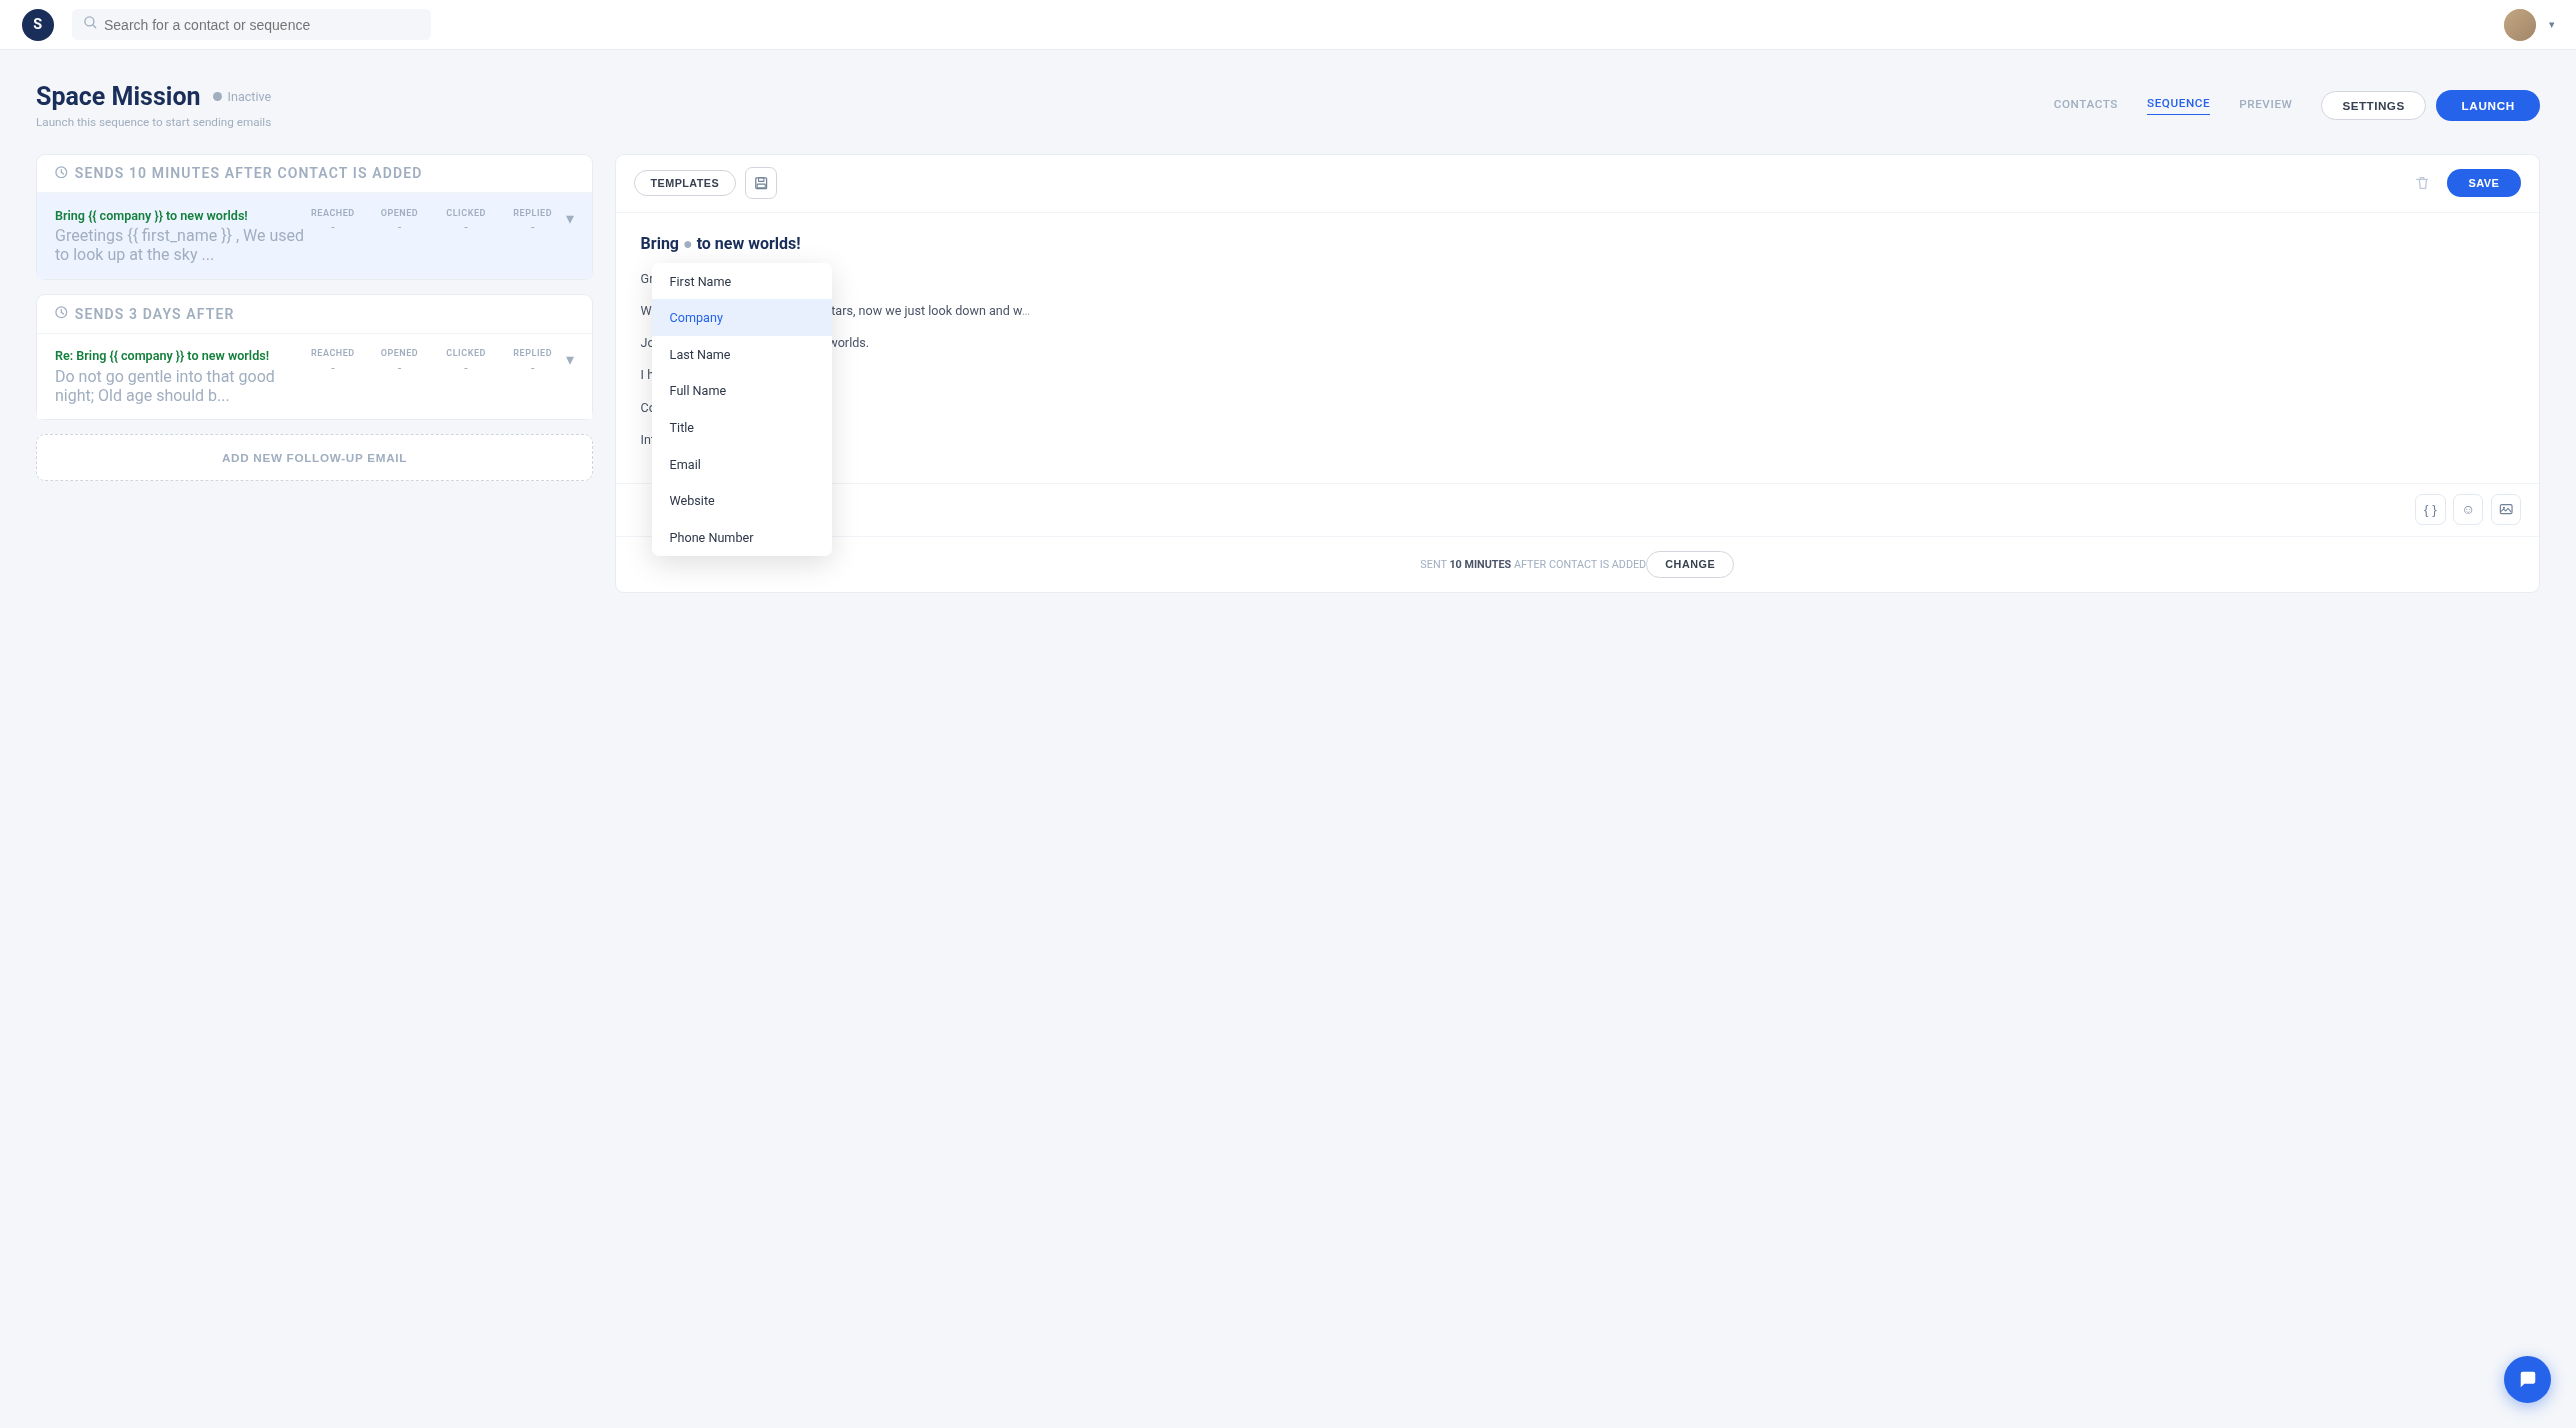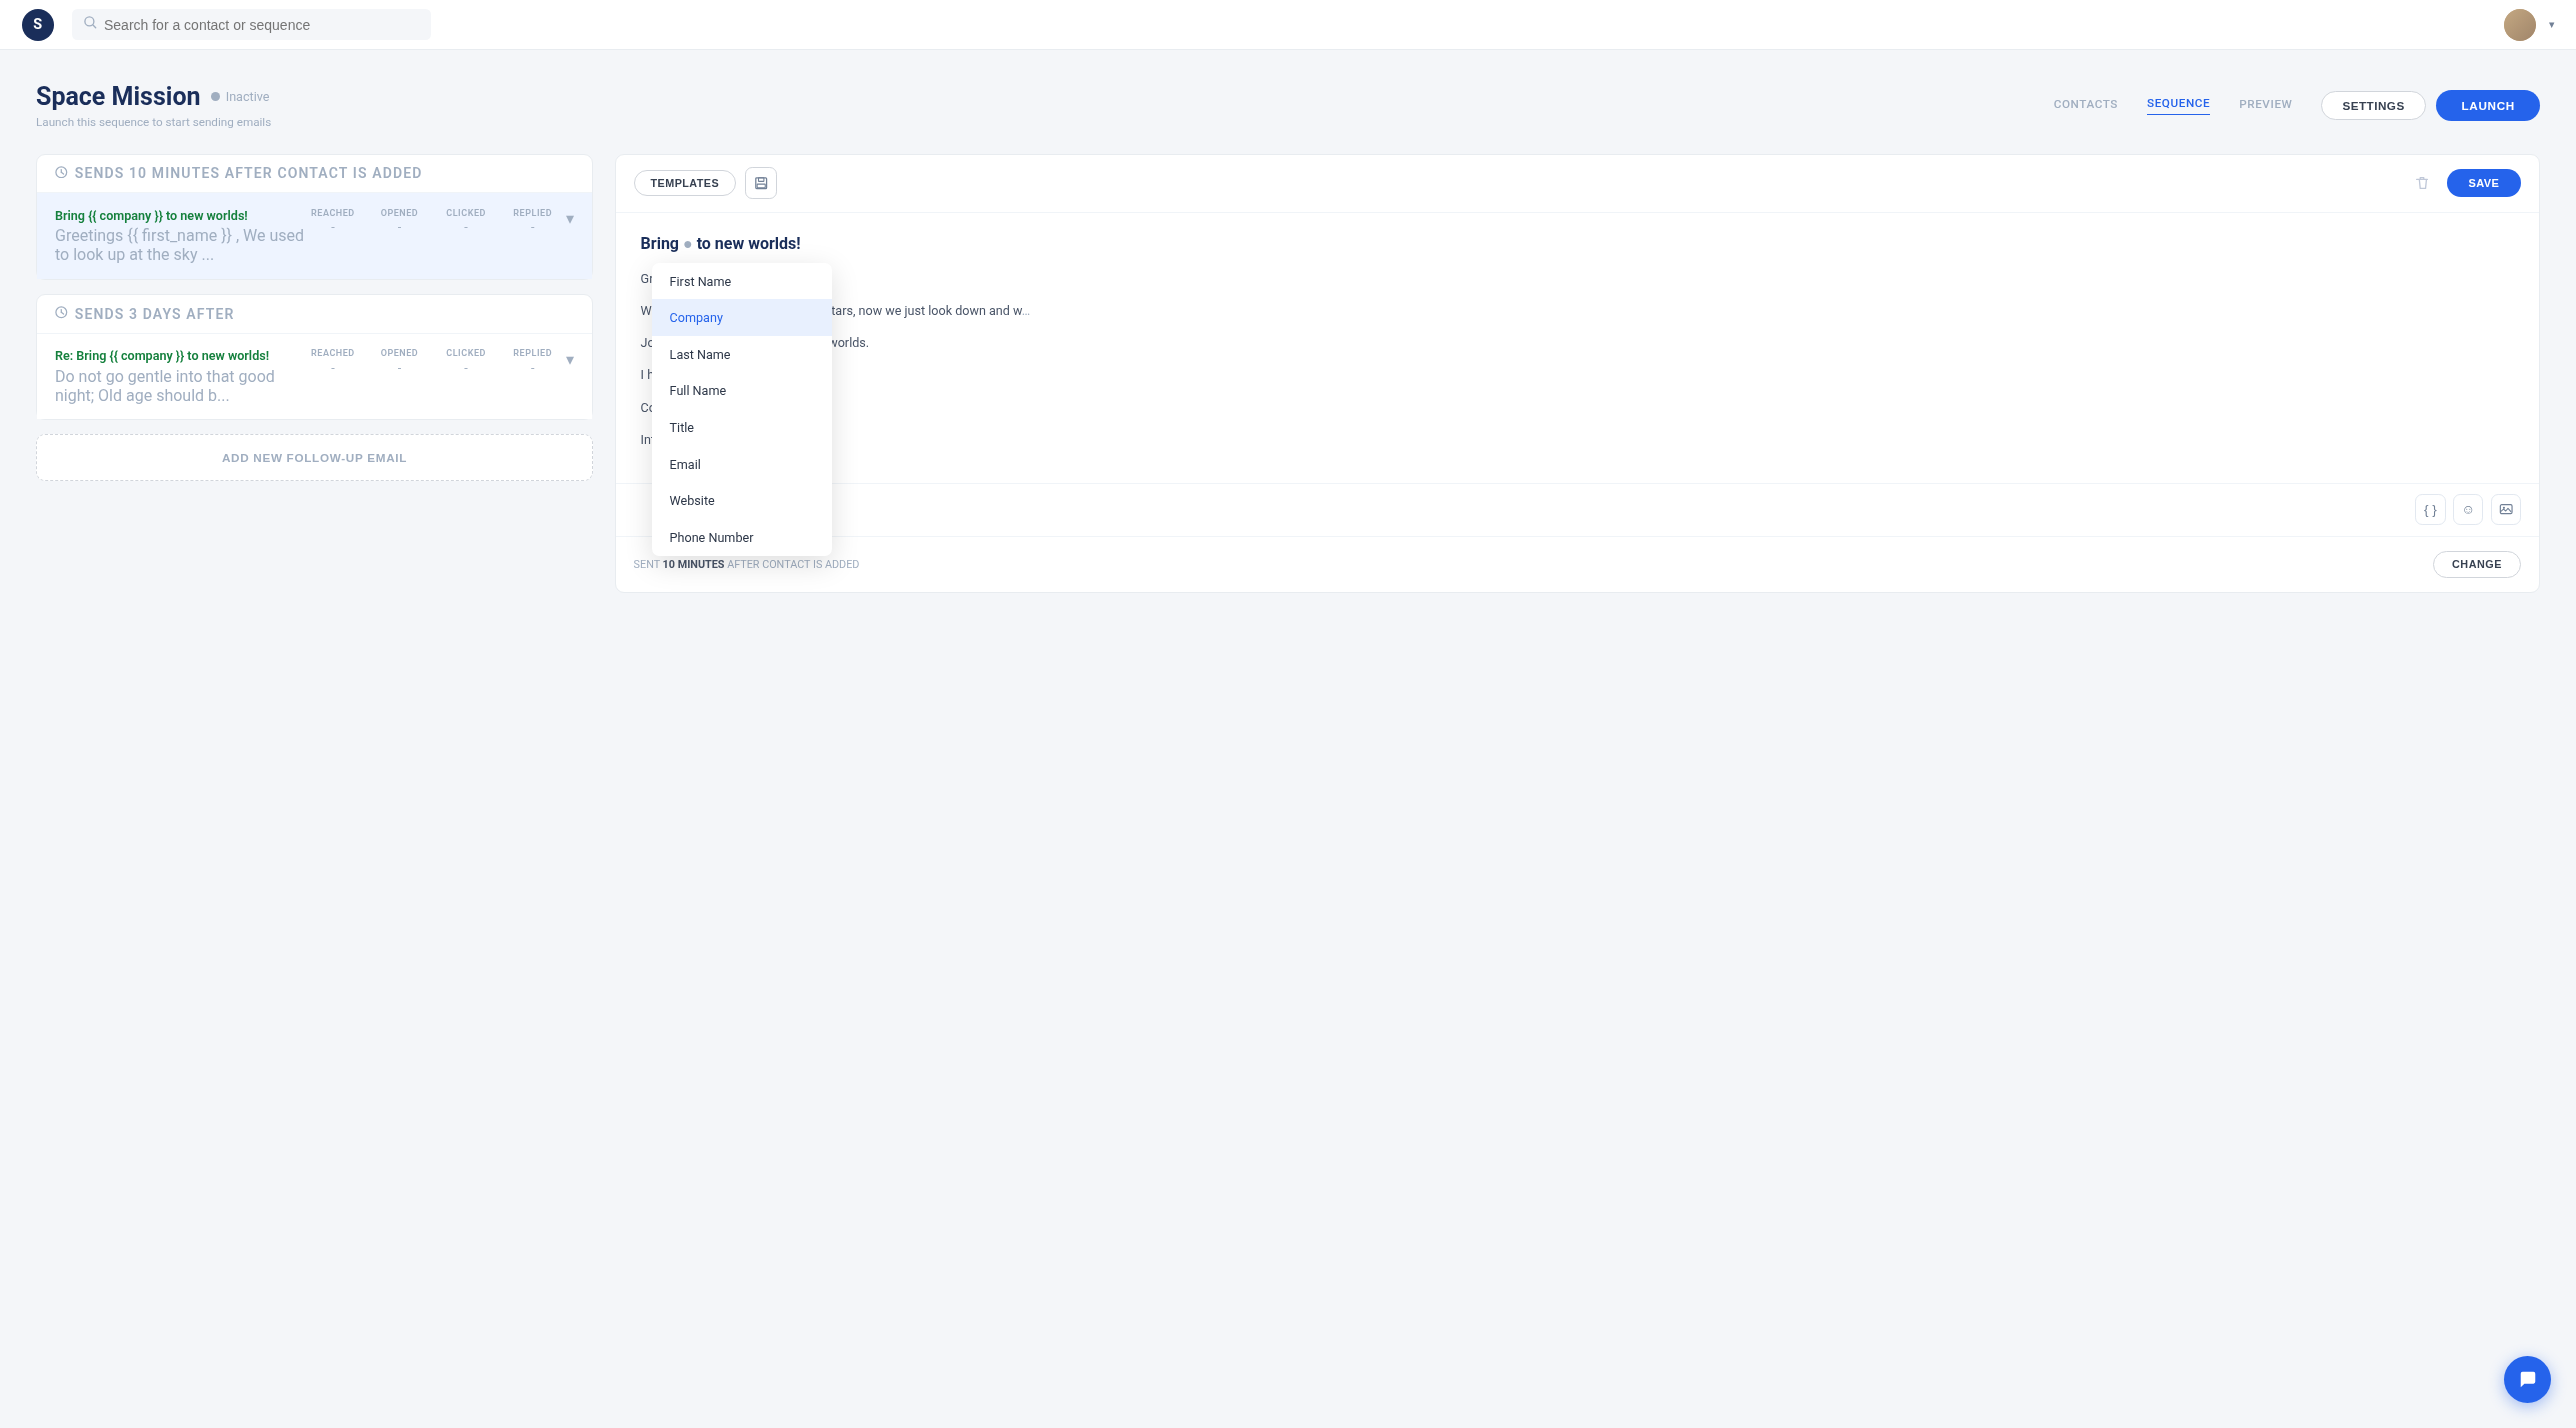--- a/index.html
+++ b/index.html
@@ -87,20 +87,21 @@
       margin-bottom: 25px;
     }
     .page-title-area {}
     .page-title {
       font-size: 25px;
       font-weight: 700;
       color: #1a2e5a;
       display: flex;
       align-items: center;
       gap: 10.8px;
+      justify-content: space-between;
     }
     .status-badge {
       display: flex;
       align-items: center;
       gap: 5.4px;
       font-size: 12.6px;
       font-weight: 400;
       color: #a0aec0;
     }
     .status-dot {
@@ -395,21 +396,21 @@
       color: #718096;
       font-size: 13.5px;
     }
 
     
     .footer-bar {
       padding: 14.4px 18px;
       border-top: 0.9px solid #f0f4f8;
       display: flex;
       align-items: center;
-      justify-content: space-between;
+      justify-content: center;
       font-size: 10.8px;
     }
     .footer-text {
       color: #a0aec0;
       font-size: 10.8px;
     }
     .footer-text strong {
       color: #4a5568;
       font-weight: 700;
     }

